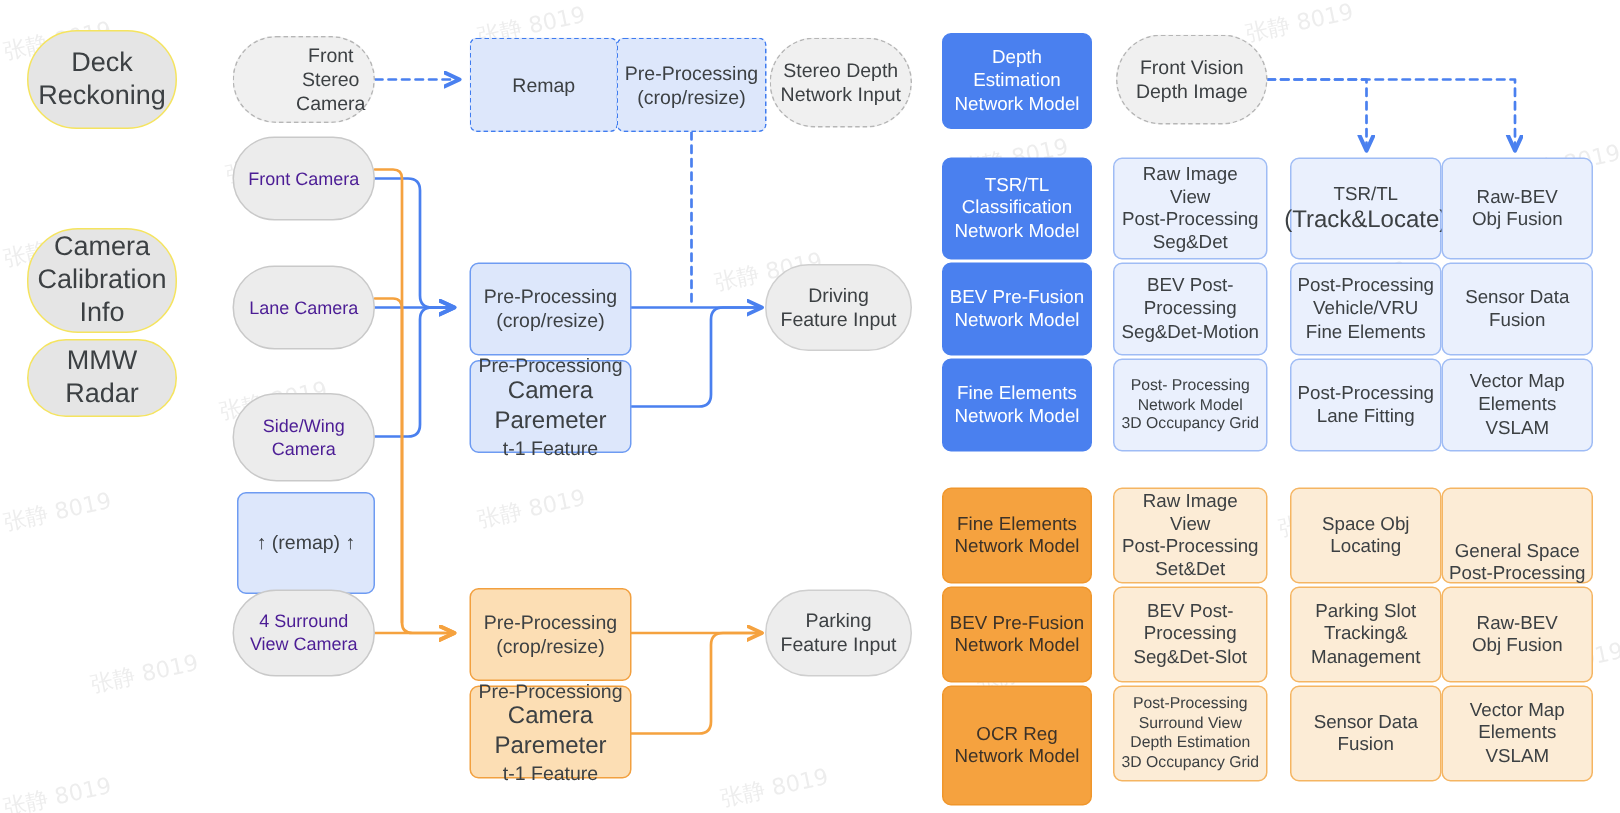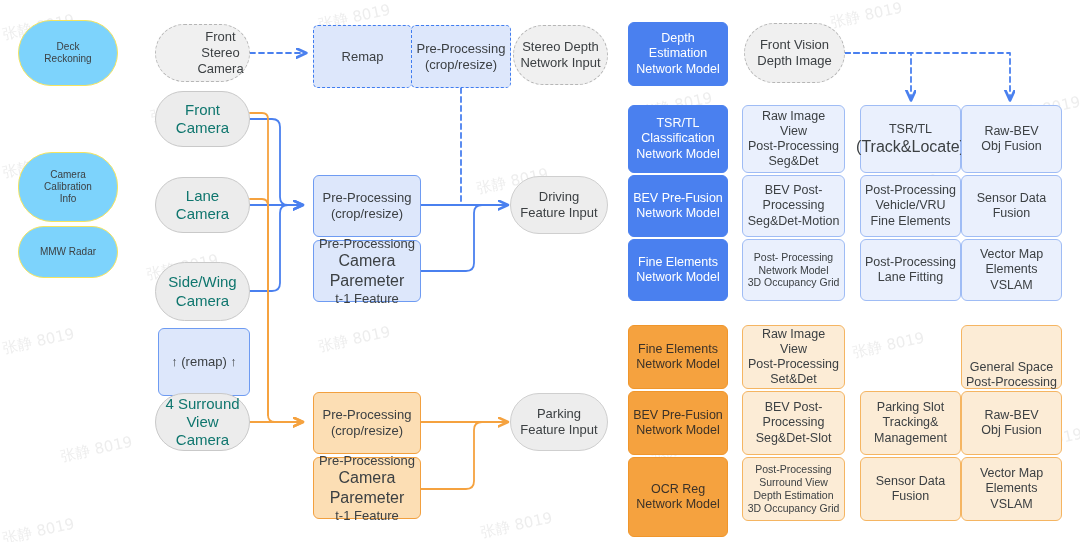--- a/index.html
+++ b/index.html
@@ -36,33 +36,33 @@
     justify-content:center;
     text-align:center;
     line-height:1.22;
     z-index:2;
   }
   .node .txt{display:block;padding:0 4px;}
   .sub{font-size:16px;display:block;}
 
   
   .pill-yellow{
-    background:#7dd3fc;
+    background:#e5e5e5;
     border:1.6px solid #f5e45f;
     border-radius:34px;
-    font-size:10px;
+    font-size:18px;
     color:#3c4043;
   }
   
   .pill-grey{
     background:#ececec;
     border:1.6px solid #c9c9c9;
     border-radius:34px;
-    font-size:15px;
-    color:#0f766e;
+    font-size:12px;
+    color:#4c1d95;
   }
   
   .pill-grey-dashed{
     background:#f0f0f0;
     border:1.6px dashed #b6b6b6;
     border-radius:34px;
     font-size:13px;
     color:#3c4043;
   }
   
@@ -363,20 +363,24 @@
 Processing
 Seg&amp;Det-Slot</span>
   </div>
   <div class="node box-orange-pale" style="left:742px;top:457px;width:103px;height:64px;font-size:10.5px;">
     <span class="txt" style="white-space:pre-line;">Post-Processing
 Surround View
 Depth Estimation
 3D Occupancy Grid</span>
   </div>
 
+  <div class="node box-orange-pale" style="left:860px;top:325px;width:101px;height:64px;">
+    <span class="txt" style="white-space:pre-line;">Space Obj
+Locating</span>
+  </div>
   <div class="node box-orange-pale" style="left:860px;top:391px;width:101px;height:64px;">
     <span class="txt" style="white-space:pre-line;">Parking Slot
 Tracking&amp;
 Management</span>
   </div>
   <div class="node box-orange-pale" style="left:860px;top:457px;width:101px;height:64px;">
     <span class="txt" style="white-space:pre-line;">Sensor Data
 Fusion</span>
   </div>
 

